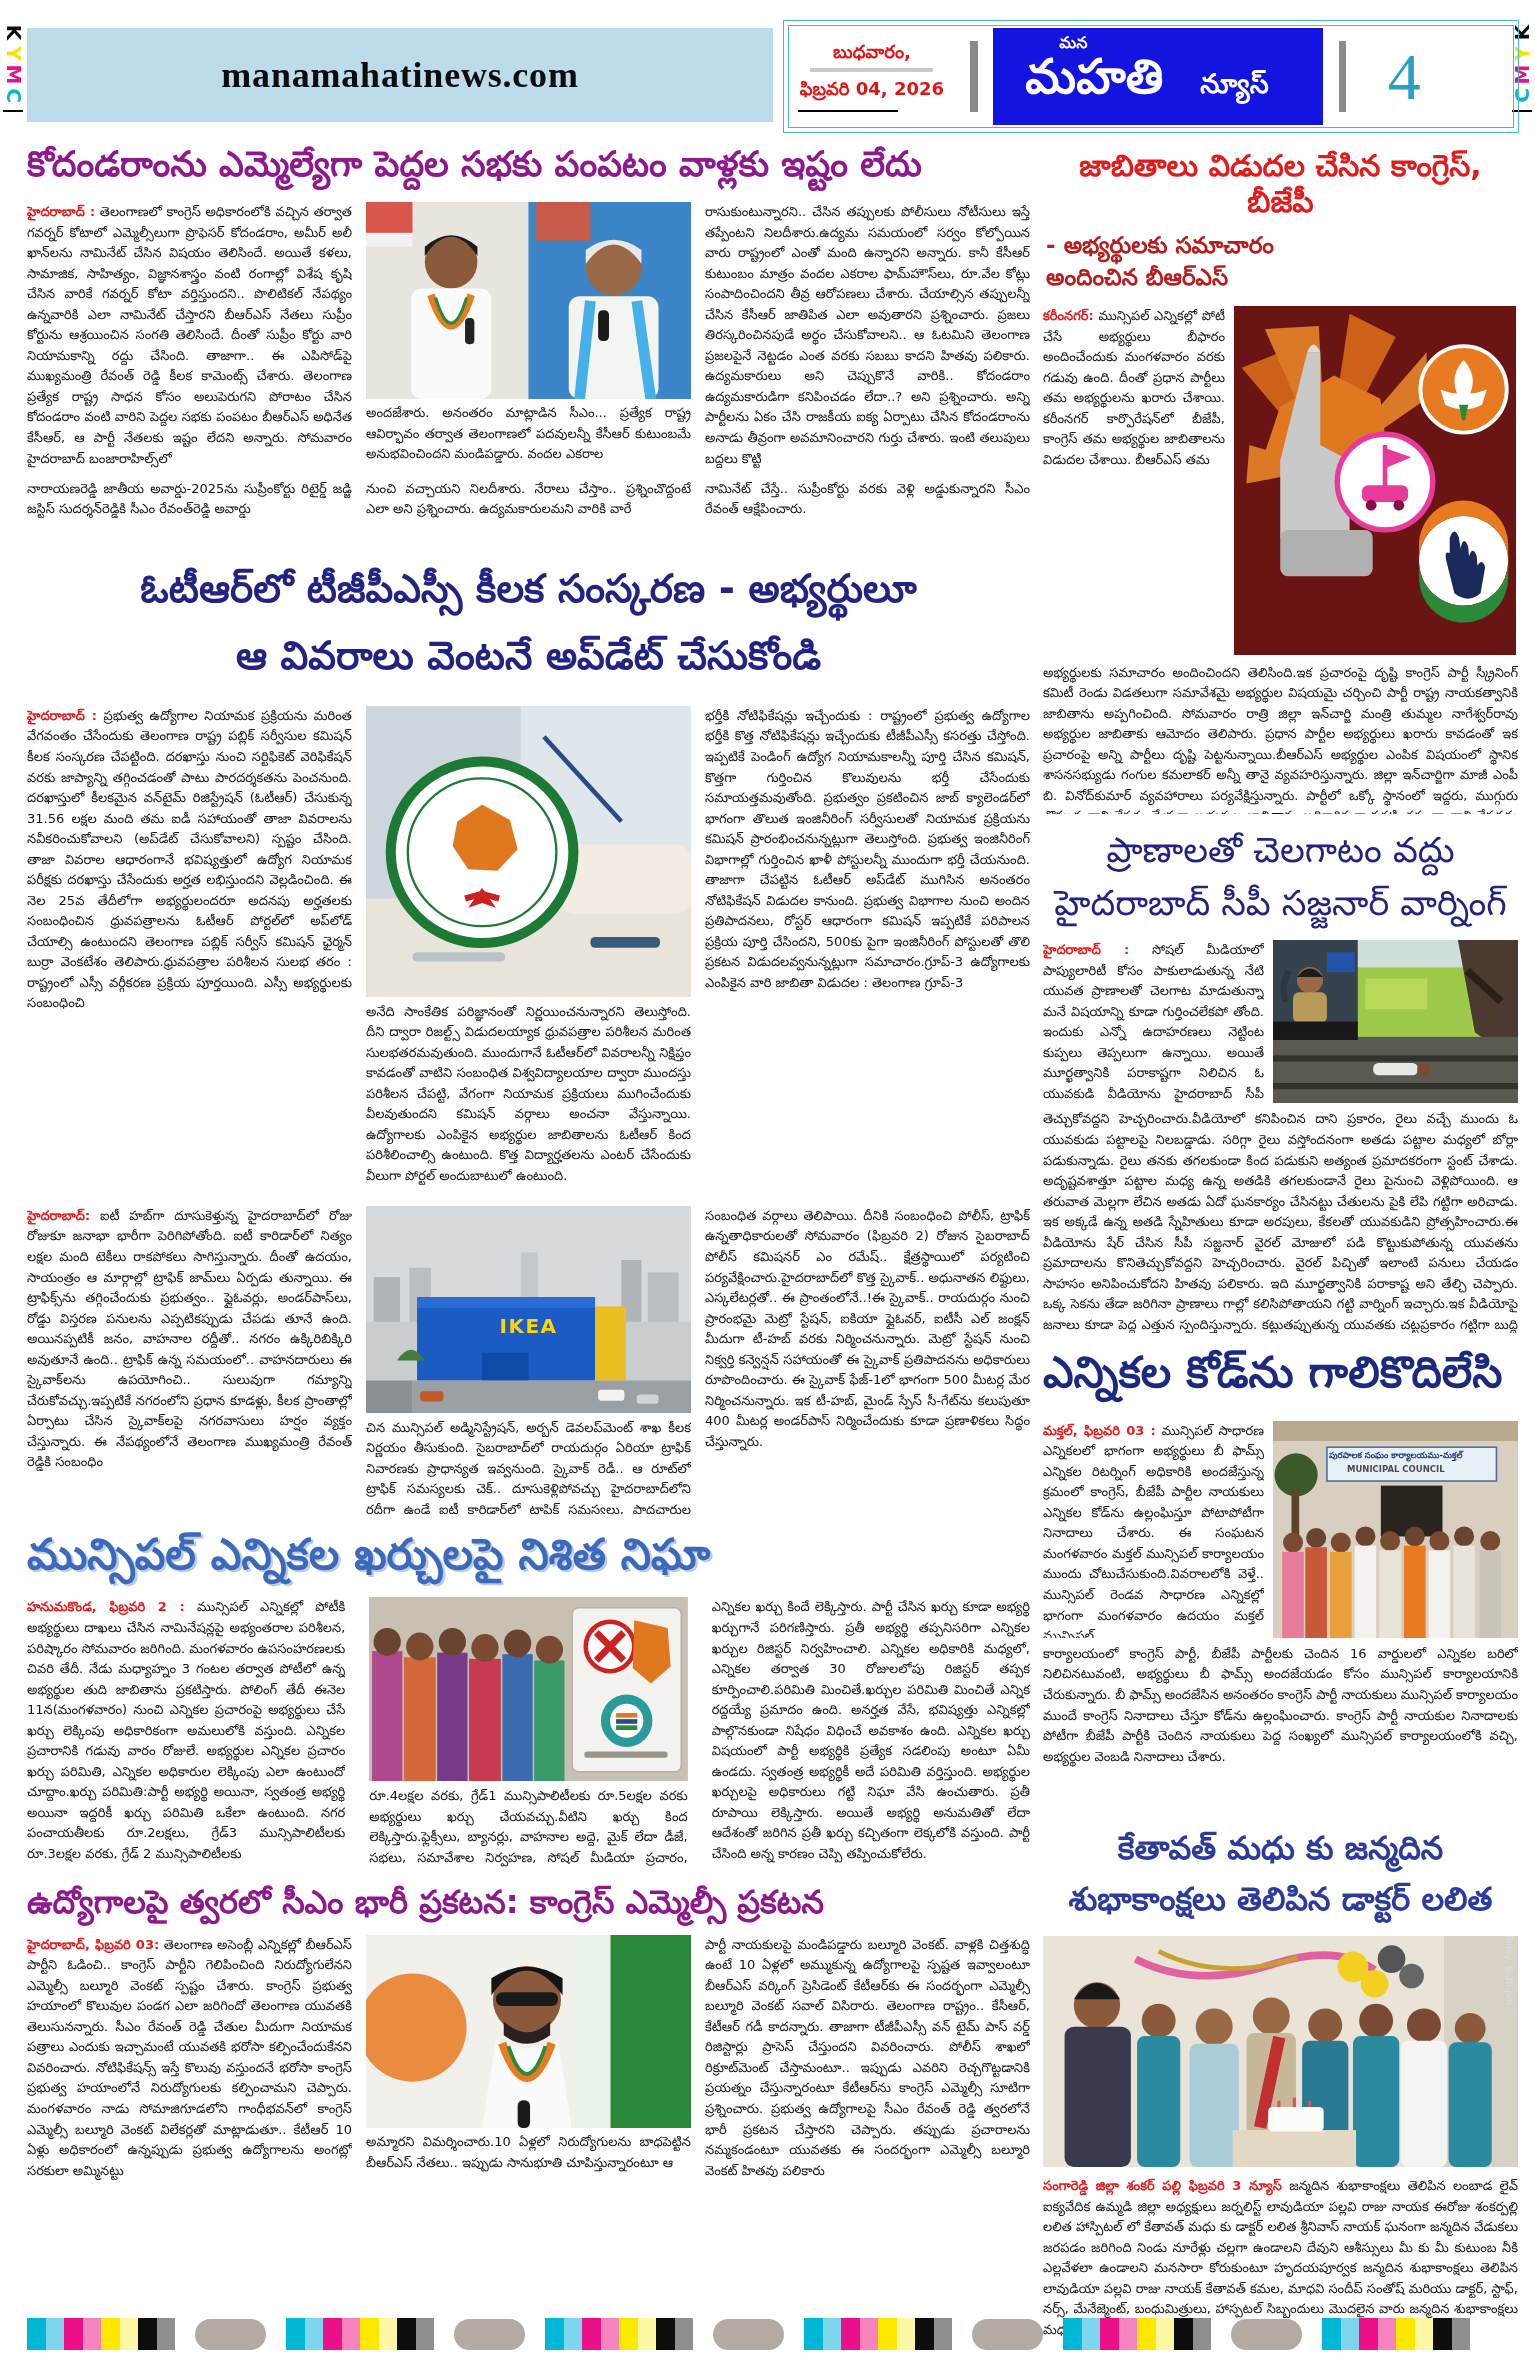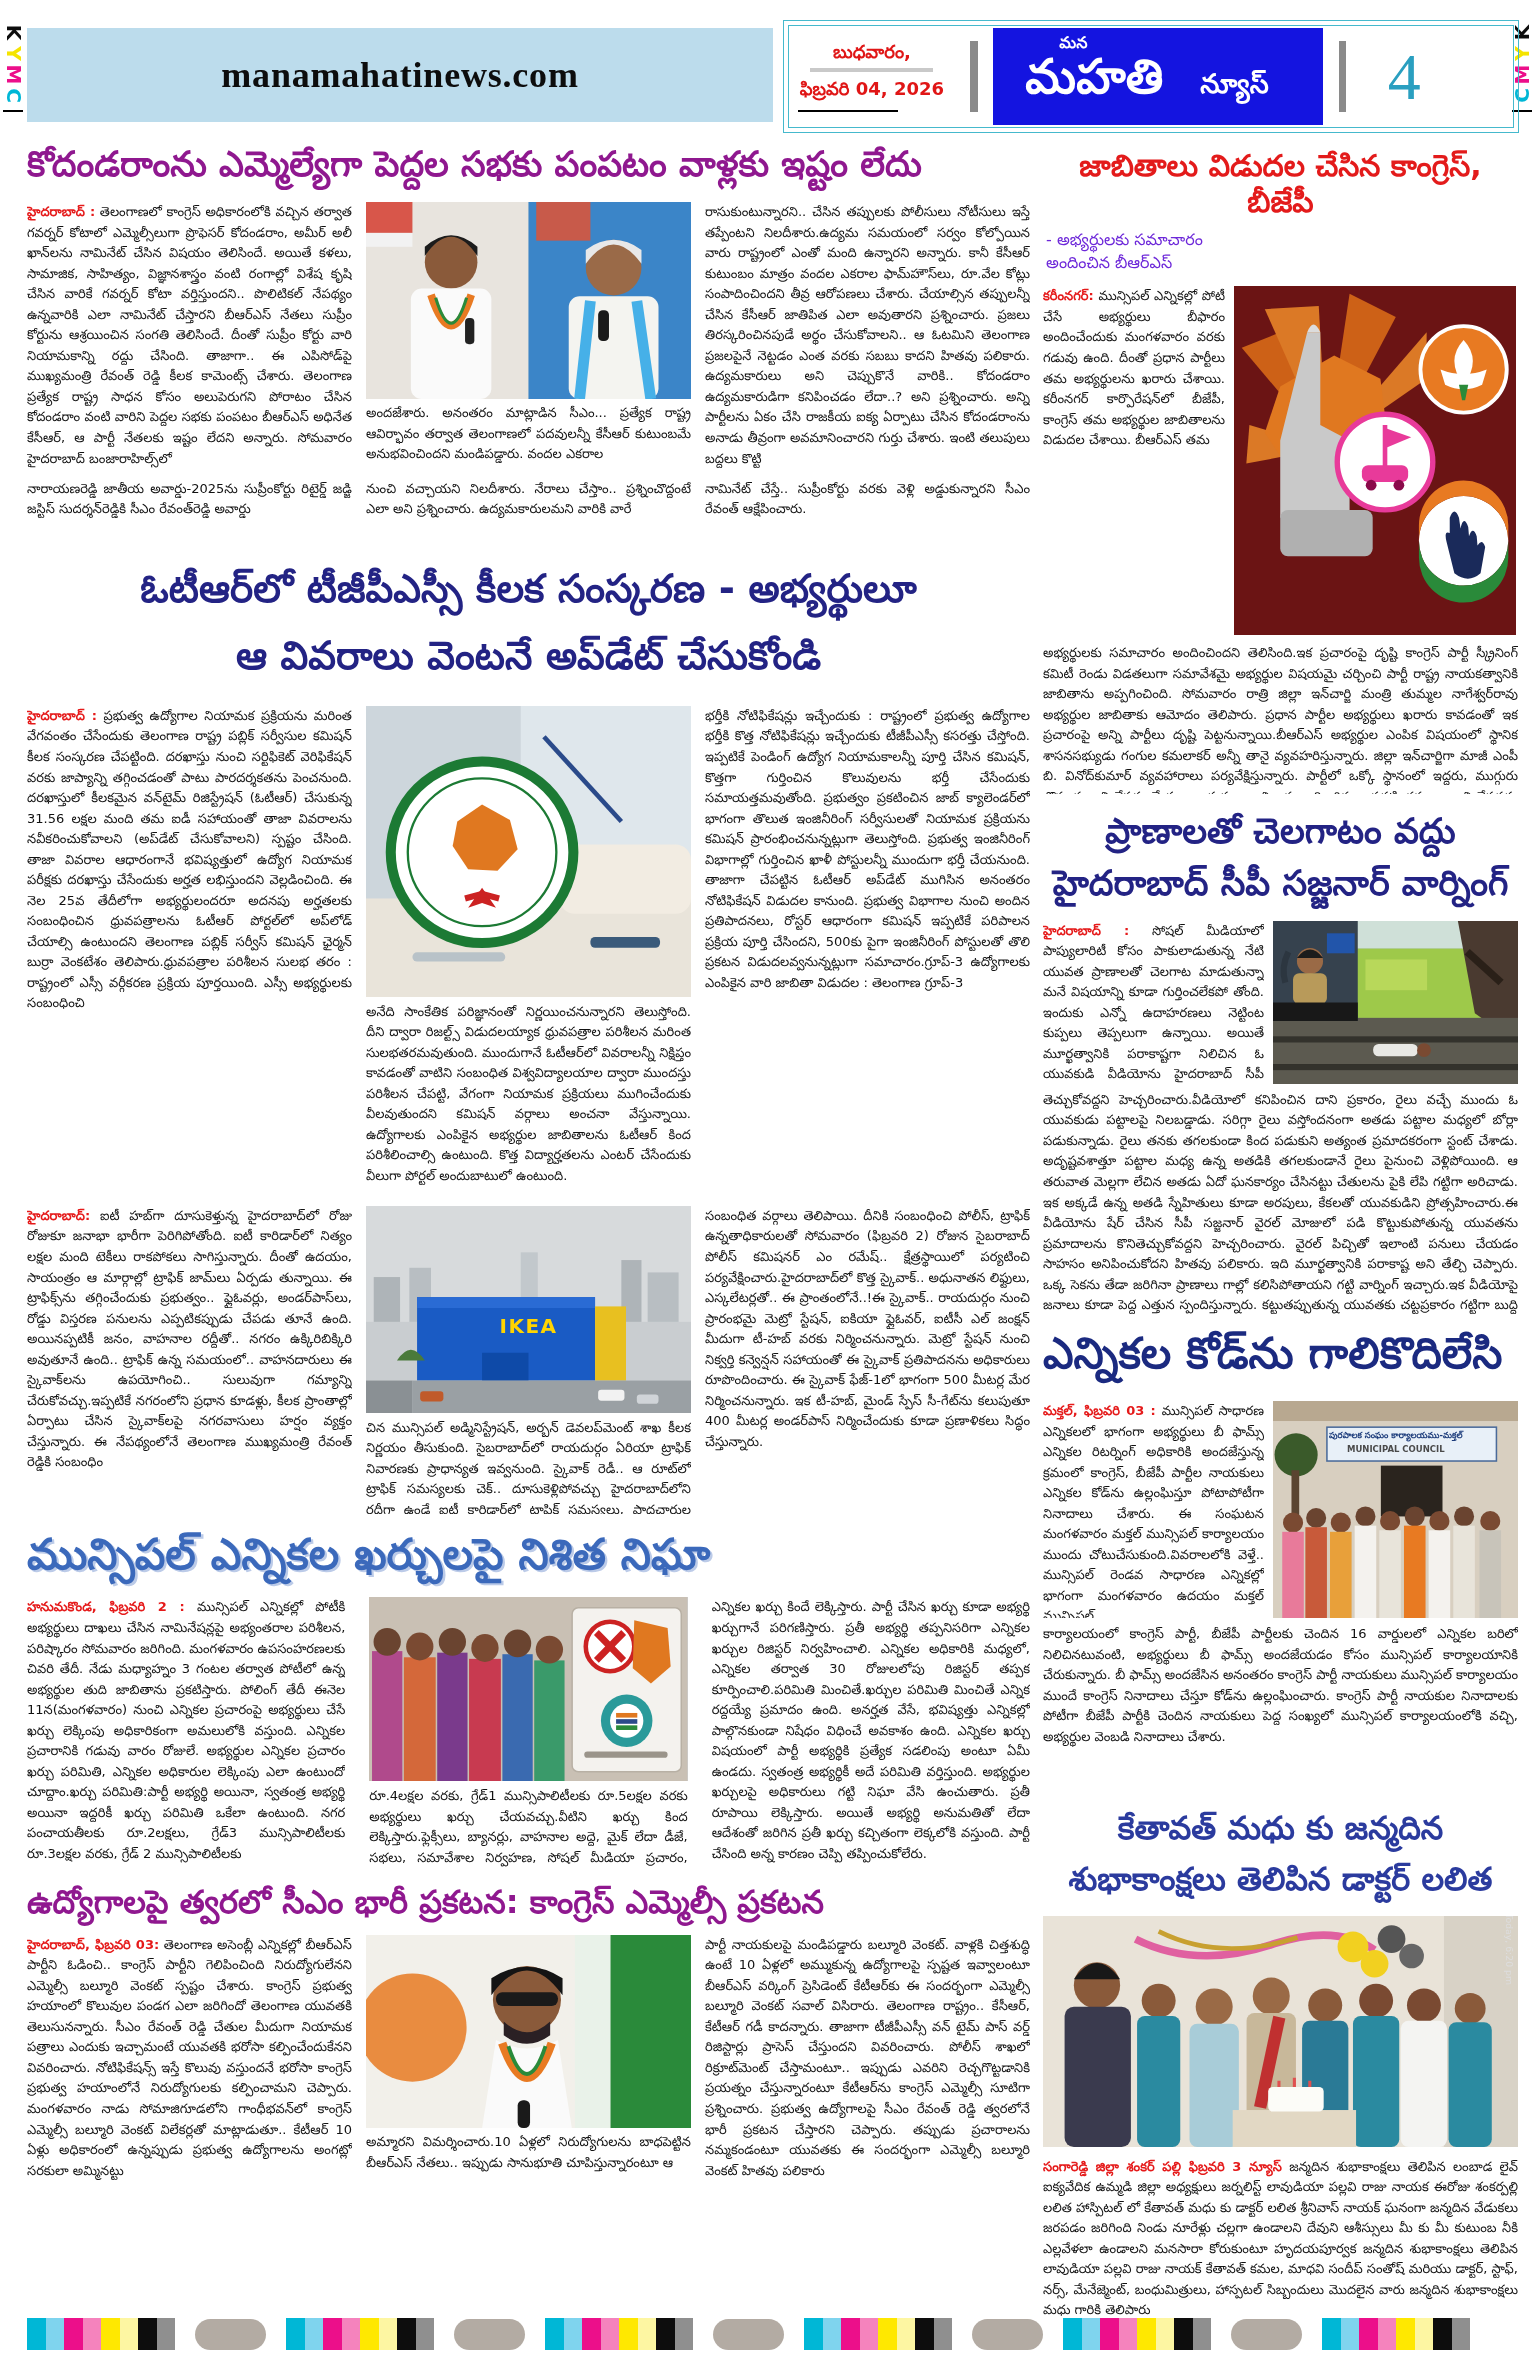--- a/index.html
+++ b/index.html
@@ -35,22 +35,22 @@
   .left-region{position:absolute;left:27px;top:143px;width:1003px;}
   .right-region{position:absolute;left:1043px;top:148px;width:475px;}
   
   .hl{font-weight:bold;line-height:1.25;}
   .h-purple{color:#8f188f;font-size:35px;margin:0 0 15.4px 0;}
   .h-navy2{color:#232384;font-size:39px;text-align:center;margin:20px 0 17px 0;line-height:1.7;}
   .h-green{color:#1e8c35;font-size:40px;margin:20px 0 17px 0;line-height:1.75;}
   .h-blue-sh{color:#3b69bb;font-size:43px;margin:15.4px 0 15.4px 0;text-shadow:2.3px 2.3px 0 #bccbe8;}
   .h-purple2{color:#8f188f;font-size:32px;margin:14px 0 12.3px 0;}
   .rh-red{color:#e31b1b;font-size:30px;font-weight:bold;text-align:center;line-height:1.2;margin:0 0 9.3px 0;}
-  .rh-sub{color:#6d28d9;font-size:16px;font-weight:normal;line-height:1.4;margin:0 0 12.3px 3.1px;}
-  .rh-navy{color:#232384;font-size:35px;font-weight:bold;text-align:center;line-height:1.5;margin:10.8px 0 10.8px 0;}
+  .rh-sub{color:#b91c1c;font-size:23px;font-weight:bold;line-height:1.4;margin:0 0 12.3px 3.1px;}
+  .rh-navy{color:#232384;font-size:35px;font-weight:normal;text-align:center;line-height:1.5;margin:10.8px 0 10.8px 0;}
   .rh-navy-big{color:#1b2a80;font-size:43px;font-weight:bold;margin:14px 0 12.3px 0;}
   .rh-blue2{color:#2b3b9e;font-size:32px;font-weight:bold;text-align:center;line-height:1.6;margin:10.8px 0 10.8px 0;}
   
   .g3{display:grid;grid-template-columns:1fr 1fr 1fr;column-gap:14px;}
   .btxt{font-size:13px;line-height:1.58;text-align:justify;overflow:hidden;}
   .dl{color:#e51a1a;font-weight:bold;}
   .photo{position:relative;overflow:hidden;background:#ccc;}
   .photo svg{display:block;}
   .tail{font-size:13px;line-height:1.55;text-align:justify;overflow:hidden;height:57px;}
   .flexrow{display:flex;gap:9.3px;}

